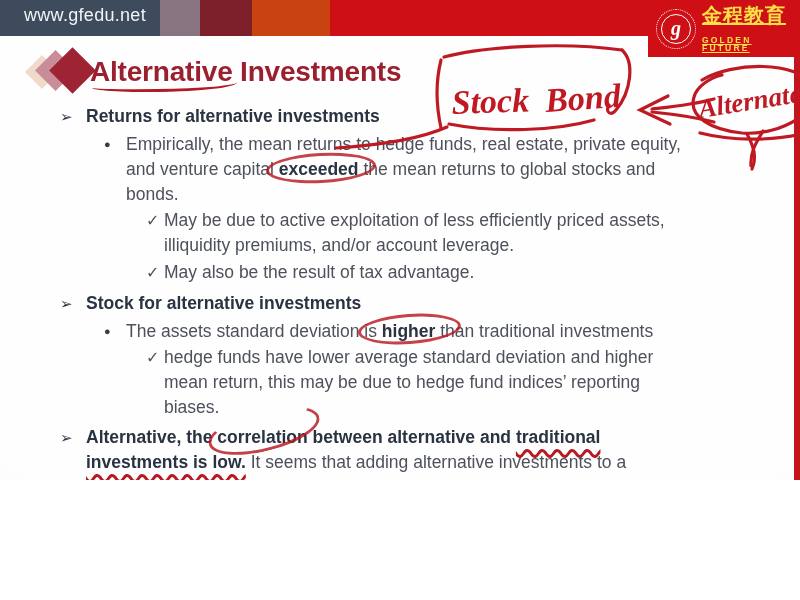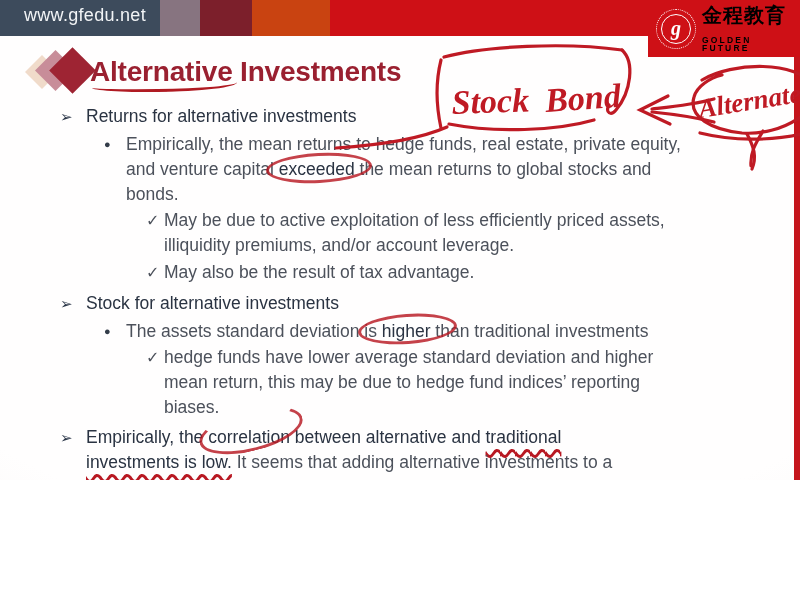--- a/index.html
+++ b/index.html
@@ -17,34 +17,34 @@
   .seg.red{left:330px;width:470px;background:#ce1016;}
   .site-url{position:absolute;left:24px;top:5px;color:#f2f4f6;font-size:18px;letter-spacing:.3px;}
 
   
   .logo-block{position:absolute;left:648px;top:0;width:152px;height:57px;background:#ce1016;
     display:flex;align-items:center;padding-left:8px;box-sizing:border-box;}
   .seal{width:38px;height:38px;border:1.6px dotted #fff;border-radius:50%;position:relative;flex:0 0 auto;}
   .seal .inner{position:absolute;left:4px;top:4px;right:4px;bottom:4px;border:1.6px solid #fff;
     border-radius:50%;display:flex;align-items:center;justify-content:center;
     color:#fff;font:italic bold 20px "Liberation Serif","DejaVu Serif",serif;}
-  .logo-txt{margin-left:6px;color:#000000;line-height:1;}
+  .logo-txt{margin-left:6px;color:#fde047;line-height:1;text-decoration:underline;}
   .logo-cn{font-size:20px;font-weight:bold;letter-spacing:1px;}
   .logo-en{font-size:8.5px;font-weight:bold;letter-spacing:2.2px;margin-top:11px;}
 
   
   .edge-strip{position:absolute;right:0;top:57px;width:6px;height:524px;background:#c5151c;}
 
   
   .content{position:absolute;left:28px;top:50px;width:752px;}
   .row{display:flex;align-items:flex-start;}
   .marker{flex:0 0 auto;color:#2a3547;}
   .block-text{white-space:pre-wrap;color:#4c515b;font-size:17.5px;line-height:25px;}
   .part{white-space:pre-wrap;}
-  .part.bold{font-weight:normal;color:#2a3342;text-align:right;}
+  .part.bold{font-weight:bold;color:#2a3342;text-align:right;}
 
   .row-title{margin-bottom:10px;align-items:center;}
   .row-title .block-text{font-size:28px;line-height:34px;font-weight:bold;color:#9a2030;letter-spacing:-.2px;}
   .icon-diamonds{position:relative;width:62px;height:44px;flex:0 0 auto;}
   .icon-diamonds i{position:absolute;display:block;}
   .icon-diamonds .d1{left:2px;top:10px;width:24px;height:24px;background:#ecd2bd;transform:rotate(45deg);opacity:.8;}
   .icon-diamonds .d2{left:13px;top:6px;width:29px;height:29px;background:#c88d99;transform:rotate(45deg);}
   .icon-diamonds .d3{left:28px;top:4px;width:33px;height:33px;background:#9e2433;transform:rotate(45deg);}
   .title-swoosh{position:relative;}
   .title-swoosh::after{content:"";position:absolute;left:2px;right:-4px;bottom:-5px;height:9px;
@@ -166,21 +166,21 @@
 
     <div class="row row-c">
       <span class="marker">✓</span>
       <span class="block-text"><span class="part ">hedge funds have lower average standard deviation and higher
 mean return, this may be due to hedge fund indices’ reporting
 biases.</span></span>
     </div>
 
     <div class="row row-hp">
       <span class="marker">➢</span>
-      <span class="block-text"><span class="part bold">Empirically, the </span><span class="part bold ring ring-open">correlation</span><span class="part bold"> between alternative and </span><span class="part bold wavy">traditional</span><span class="part bold">
+      <span class="block-text"><span class="part bold">Alternative, the </span><span class="part bold ring ring-open">correlation</span><span class="part bold"> between alternative and </span><span class="part bold wavy">traditional</span><span class="part bold">
 </span><span class="part bold wavy">investments is low.</span><span class="part "> It seems that adding alternative investments to a
 portfolio will improve both portfolio risk and expected return(risk/return
 profile)</span></span>
     </div>
 
     <div class="page-number">8-64</div>
   </div>
 
   <svg class="annotations" viewBox="0 0 800 600" xmlns="http://www.w3.org/2000/svg">
     <g stroke="#bf1a24" stroke-width="3.2" fill="none" stroke-linecap="round">

